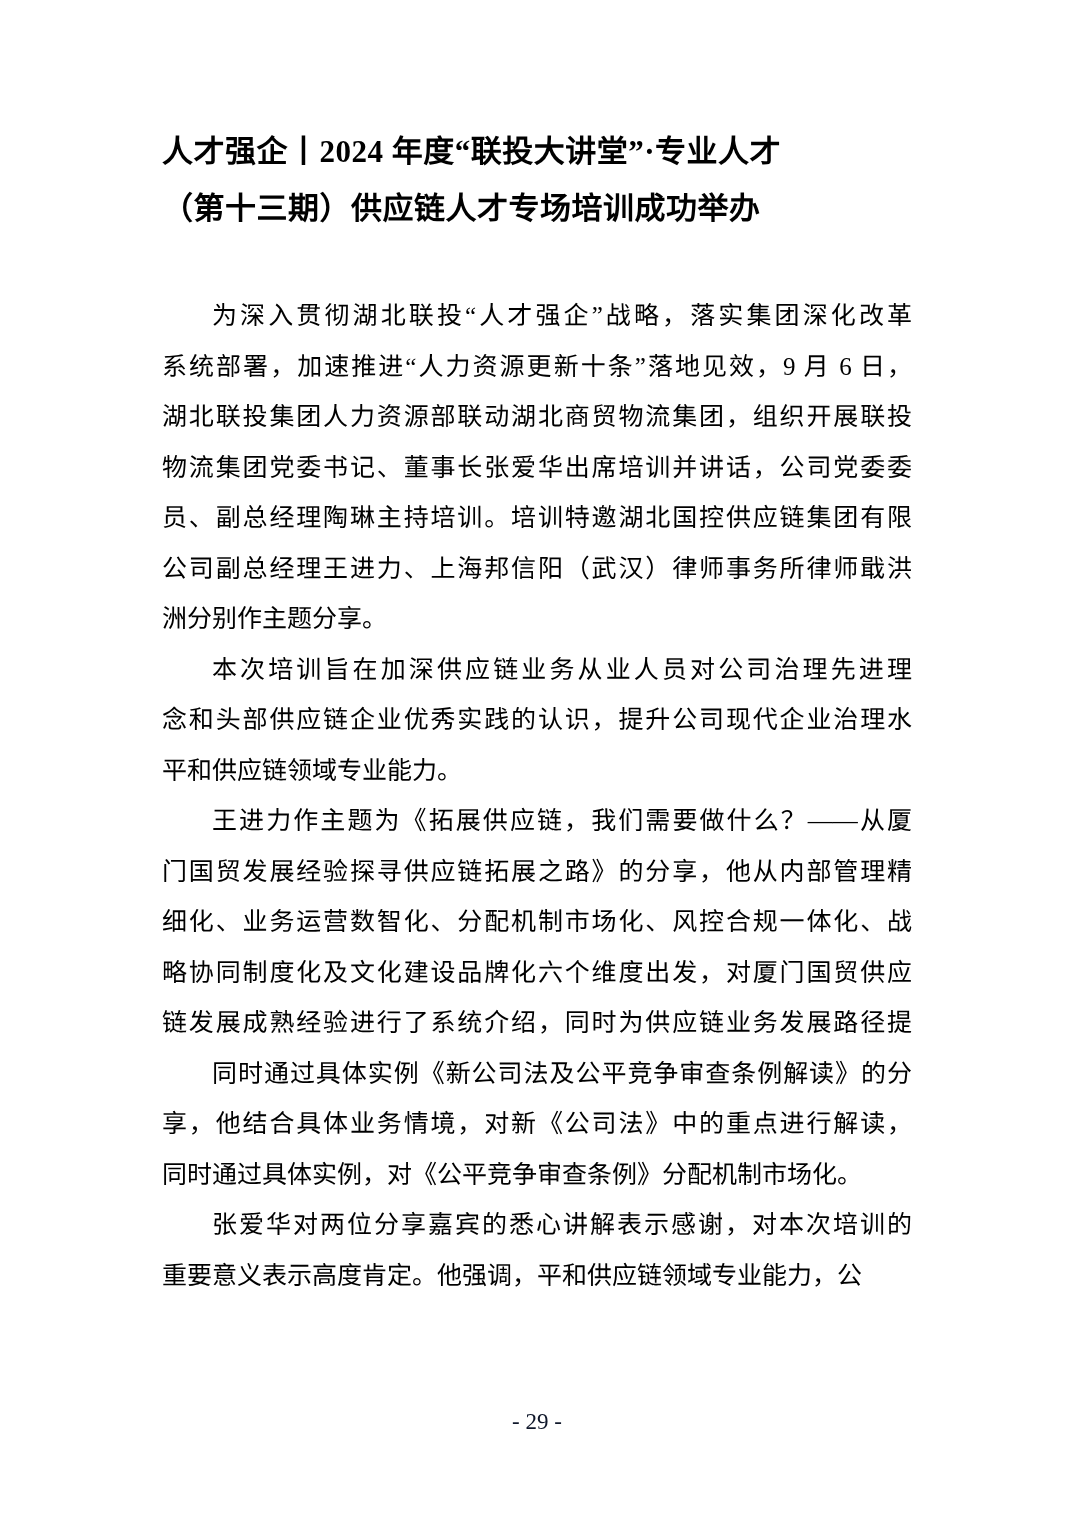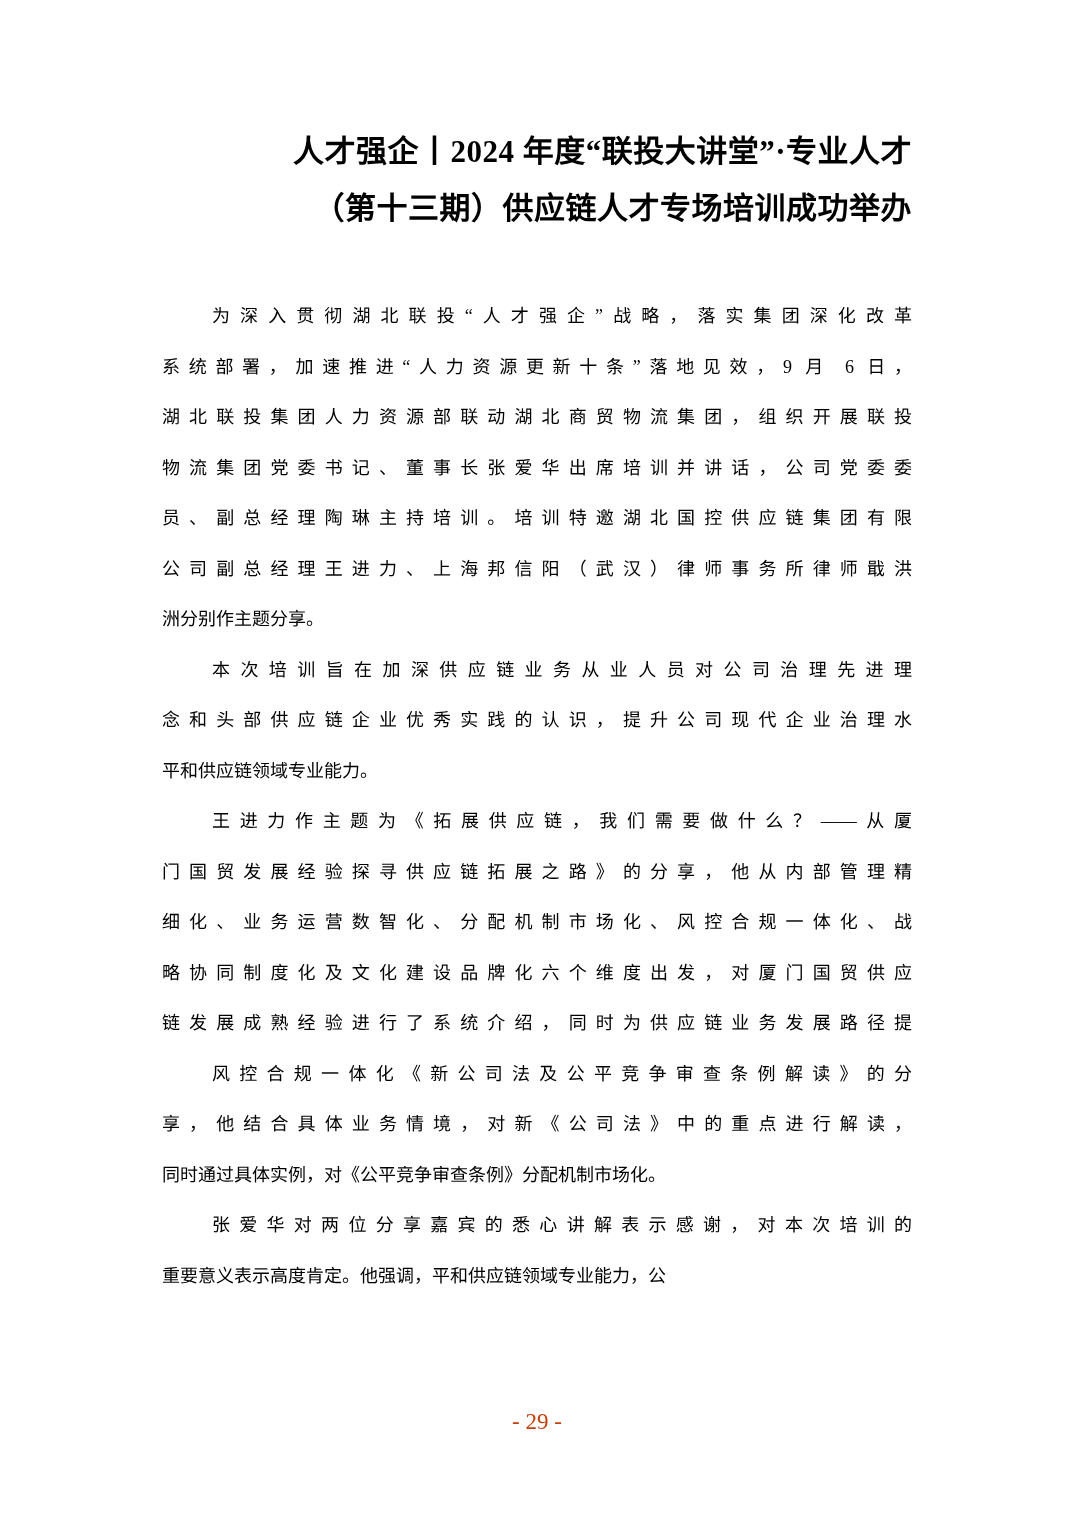--- a/index.html
+++ b/index.html
@@ -16,31 +16,31 @@
     color: #000000;
     font-family: "Liberation Serif", "DejaVu Serif", serif;
     overflow: hidden;
   }
   .content {
     padding: 0 162px;
   }
   .doc-title {
     margin: 0;
     padding-top: 123px;
-    text-align: right;
+    text-align: left;
     font-size: 31px;
     line-height: 57px;
     font-weight: bold;
     letter-spacing: 0.5px;
   }
   .doc-body {
     margin-top: 54px;
   }
   .line {
-    font-size: 18px;
+    font-size: 25px;
     line-height: 50.5px;
     height: 50.5px;
     text-align: justify;
     text-align-last: justify;
     text-justify: inter-ideograph;
     overflow: hidden;
     white-space: nowrap;
   }
   .line.indent {
     text-indent: 50px;
@@ -50,21 +50,21 @@
     text-align-last: left;
   }
   .page-footer {
     position: absolute;
     top: 1406px;
     left: 0;
     right: 0;
     text-align: center;
     font-size: 23px;
     line-height: 32px;
-    color: #c2410c;
+    color: #0f172a;
   }
 </style>
 </head>
 <body>
 
 <div class="page">
   <div class="content">
     <h1 class="doc-title">
       <div class="title-line">人才强企丨2024 年度“联投大讲堂”·专业人才</div>
       <div class="title-line">（第十三期）供应链人才专场培训成功举办</div>
@@ -78,21 +78,21 @@
         <div class="line">公司副总经理王进力、上海邦信阳（武汉）律师事务所律师戢洪</div>
         <div class="line last">洲分别作主题分享。</div>
         <div class="line indent">本次培训旨在加深供应链业务从业人员对公司治理先进理</div>
         <div class="line">念和头部供应链企业优秀实践的认识，提升公司现代企业治理水</div>
         <div class="line last">平和供应链领域专业能力。</div>
         <div class="line indent">王进力作主题为《拓展供应链，我们需要做什么？——从厦</div>
         <div class="line">门国贸发展经验探寻供应链拓展之路》的分享，他从内部管理精</div>
         <div class="line">细化、业务运营数智化、分配机制市场化、风控合规一体化、战</div>
         <div class="line">略协同制度化及文化建设品牌化六个维度出发，对厦门国贸供应</div>
         <div class="line">链发展成熟经验进行了系统介绍，同时为供应链业务发展路径提</div>
-        <div class="line indent">风控合规一体化《新公司法及公平竞争审查条例解读》的分</div>
+        <div class="line indent">同时通过具体实例《新公司法及公平竞争审查条例解读》的分</div>
         <div class="line">享，他结合具体业务情境，对新《公司法》中的重点进行解读，</div>
         <div class="line last">同时通过具体实例，对《公平竞争审查条例》分配机制市场化。</div>
         <div class="line indent">张爱华对两位分享嘉宾的悉心讲解表示感谢，对本次培训的</div>
         <div class="line last">重要意义表示高度肯定。他强调，平和供应链领域专业能力，公</div>
       </div>
   </div>
   <div class="page-footer">- 29 -</div>
 </div>
 
 </body></html>

